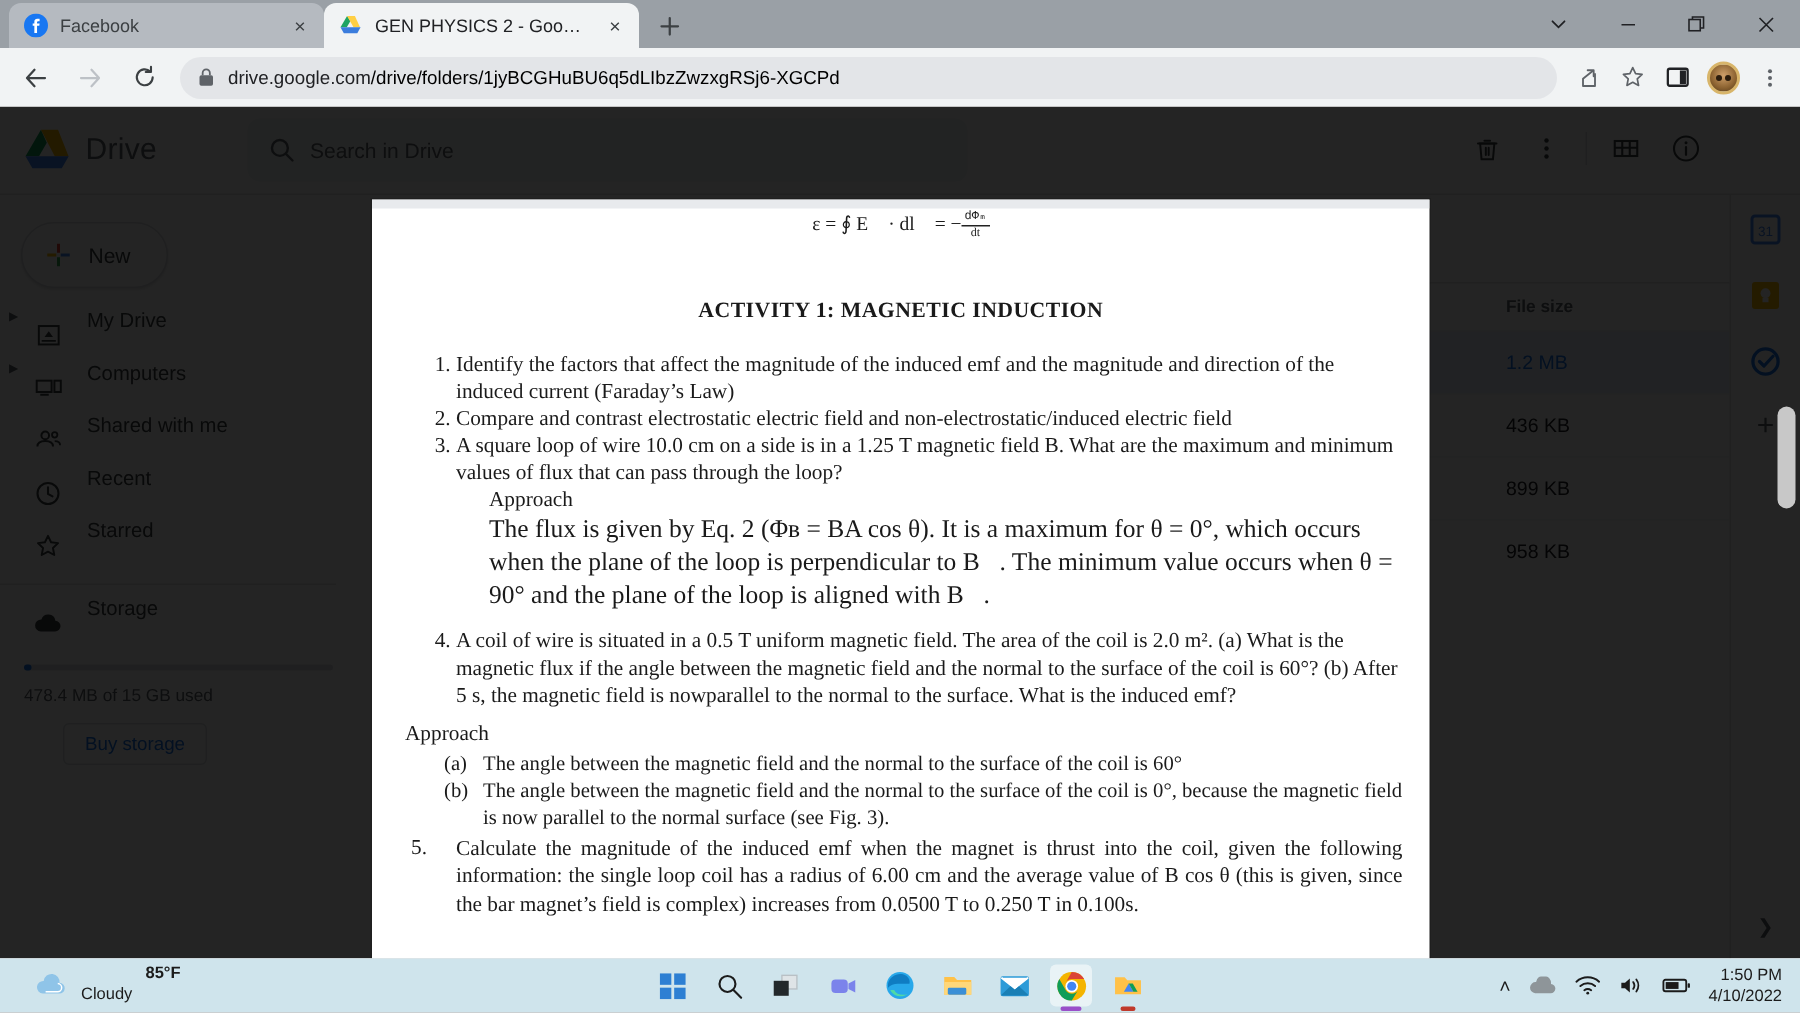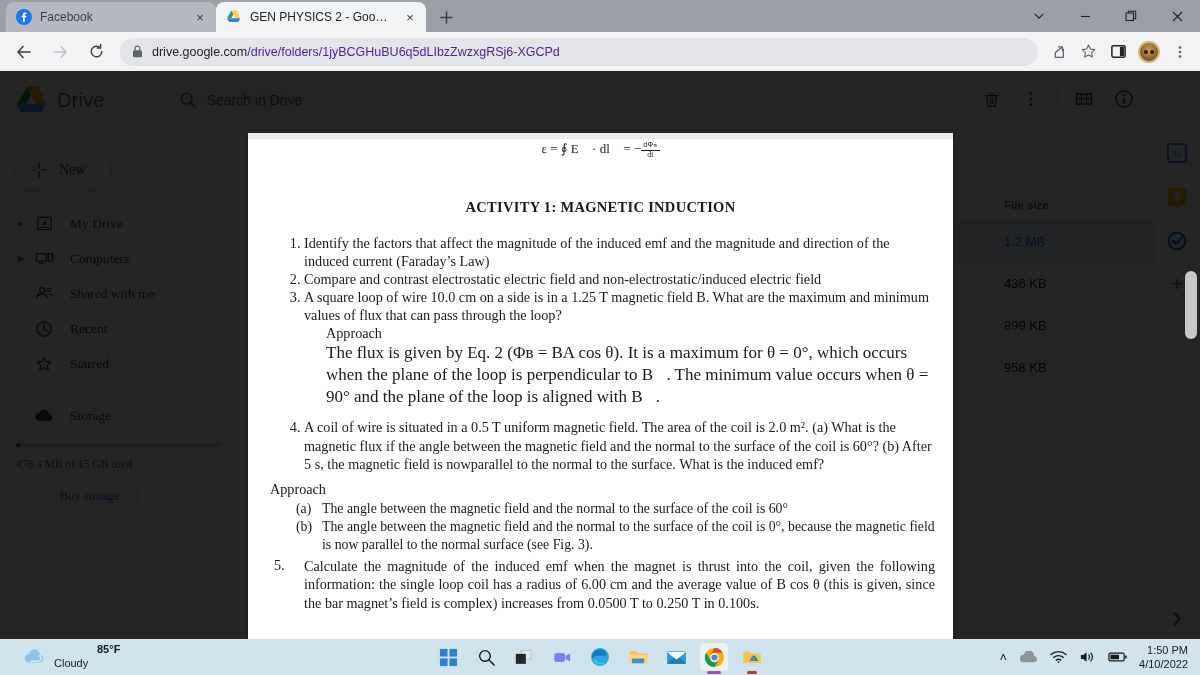--- a/index.html
+++ b/index.html
@@ -67,21 +67,21 @@
   .omnibox {
     flex: 1 1 auto; height: 28px; margin: 0 6px;
     background: #e3e5e8; border-radius: 14px;
     display: flex; align-items: center; padding: 0 12px;
     gap: 9px; min-width: 0;
   }
   .omnibox .url {
     font-size: 12.5px; color: #202124;
     white-space: nowrap; overflow: hidden; text-overflow: ellipsis;
   }
-  .omnibox .url .dim { color: #4c1d95; }
+  .omnibox .url .dim { color: #000000; }
   .tbicons { display: flex; align-items: center; gap: 2px; }
   .tbicon {
     width: 28px; height: 28px;
     display: flex; align-items: center; justify-content: center;
     color: #5f6368;
   }
   .avatar-top {
     width: 22px; height: 22px; border-radius: 50%;
     background: radial-gradient(circle at 50% 40%, #cfa06a 0%, #8b6230 60%, #4a3318 100%);
     border: 2px solid #d8b56a;
@@ -114,34 +114,34 @@
   .drive-word { font-size: 20px; color: #5f6368; margin-left: 7px; letter-spacing: .2px; }
   .drive-search {
     margin-left: 60px; width: 480px; height: 42px;
     background: #f1f3f4; border-radius: 8px;
     display: flex; align-items: center; padding: 0 14px; gap: 10px;
     color: #5f6368; font-size: 14px;
   }
 
   .drive-sidebar {
     position: absolute; top: 59px; left: 0; width: 236px; bottom: 0;
-    background: #fff; padding-top: 12px; font-family: Liberation Serif, serif;
+    background: #fff; padding-top: 12px;
   }
   .new-btn {
     margin: 6px 0 0 14px; width: 98px; height: 44px;
     border: 1px solid #dadce0; border-radius: 24px;
     background: #fff;
     display: flex; align-items: center; gap: 10px; padding-left: 14px;
     box-shadow: 0 1px 2px rgba(60,64,67,.18);
     font-size: 14px; color: #3c4043;
   }
   .nav-list { margin-top: 14px; }
   .nav-item {
-    height: 35px; display: flex; align-items: center;
-    padding-left: 12px; gap: 0;
+    height: 35px; display: flex; 
+    padding-left: 0; gap: 0;
     font-size: 13.5px; color: #3c4043;
     border-radius: 0 18px 18px 0; margin-right: 12px;
   }
   .nav-caret {
     width: 18px; flex: 0 0 18px; text-align: center;
     font-size: 8px; color: #5f6368;
   }
   .nav-ico {
     width: 28px; flex: 0 0 28px;
     display: flex; align-items: center; justify-content: center;

